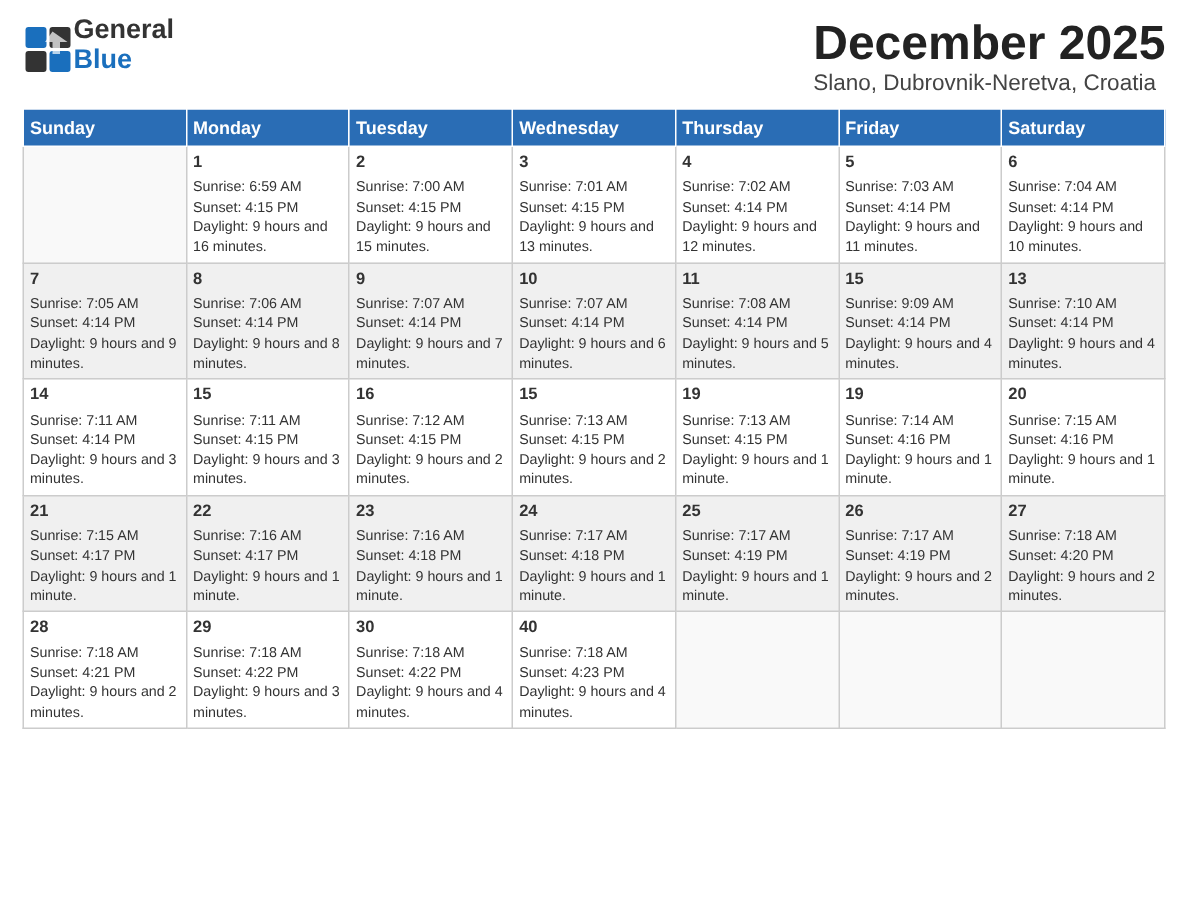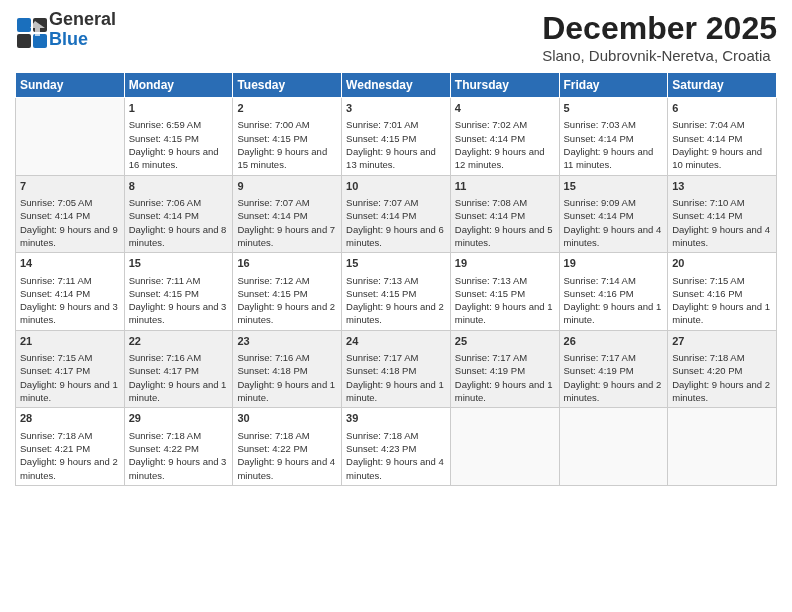--- a/index.html
+++ b/index.html
@@ -312,21 +312,21 @@
         <span>Sunset: 4:22 PM</span><br>
         <span>Daylight: 9 hours and 3 minutes.</span>
       </td>
           <td>
         <span class="day-number">30</span>
         <span>Sunrise: 7:18 AM</span><br>
         <span>Sunset: 4:22 PM</span><br>
         <span>Daylight: 9 hours and 4 minutes.</span>
       </td>
           <td>
-        <span class="day-number">39</span>
+        <span class="day-number">40</span>
         <span>Sunrise: 7:18 AM</span><br>
         <span>Sunset: 4:23 PM</span><br>
         <span>Daylight: 9 hours and 4 minutes.</span>
       </td>
           <td class="empty"></td>
           <td class="empty"></td>
           <td class="empty"></td>
         </tr>
       </tbody>
   </table>

